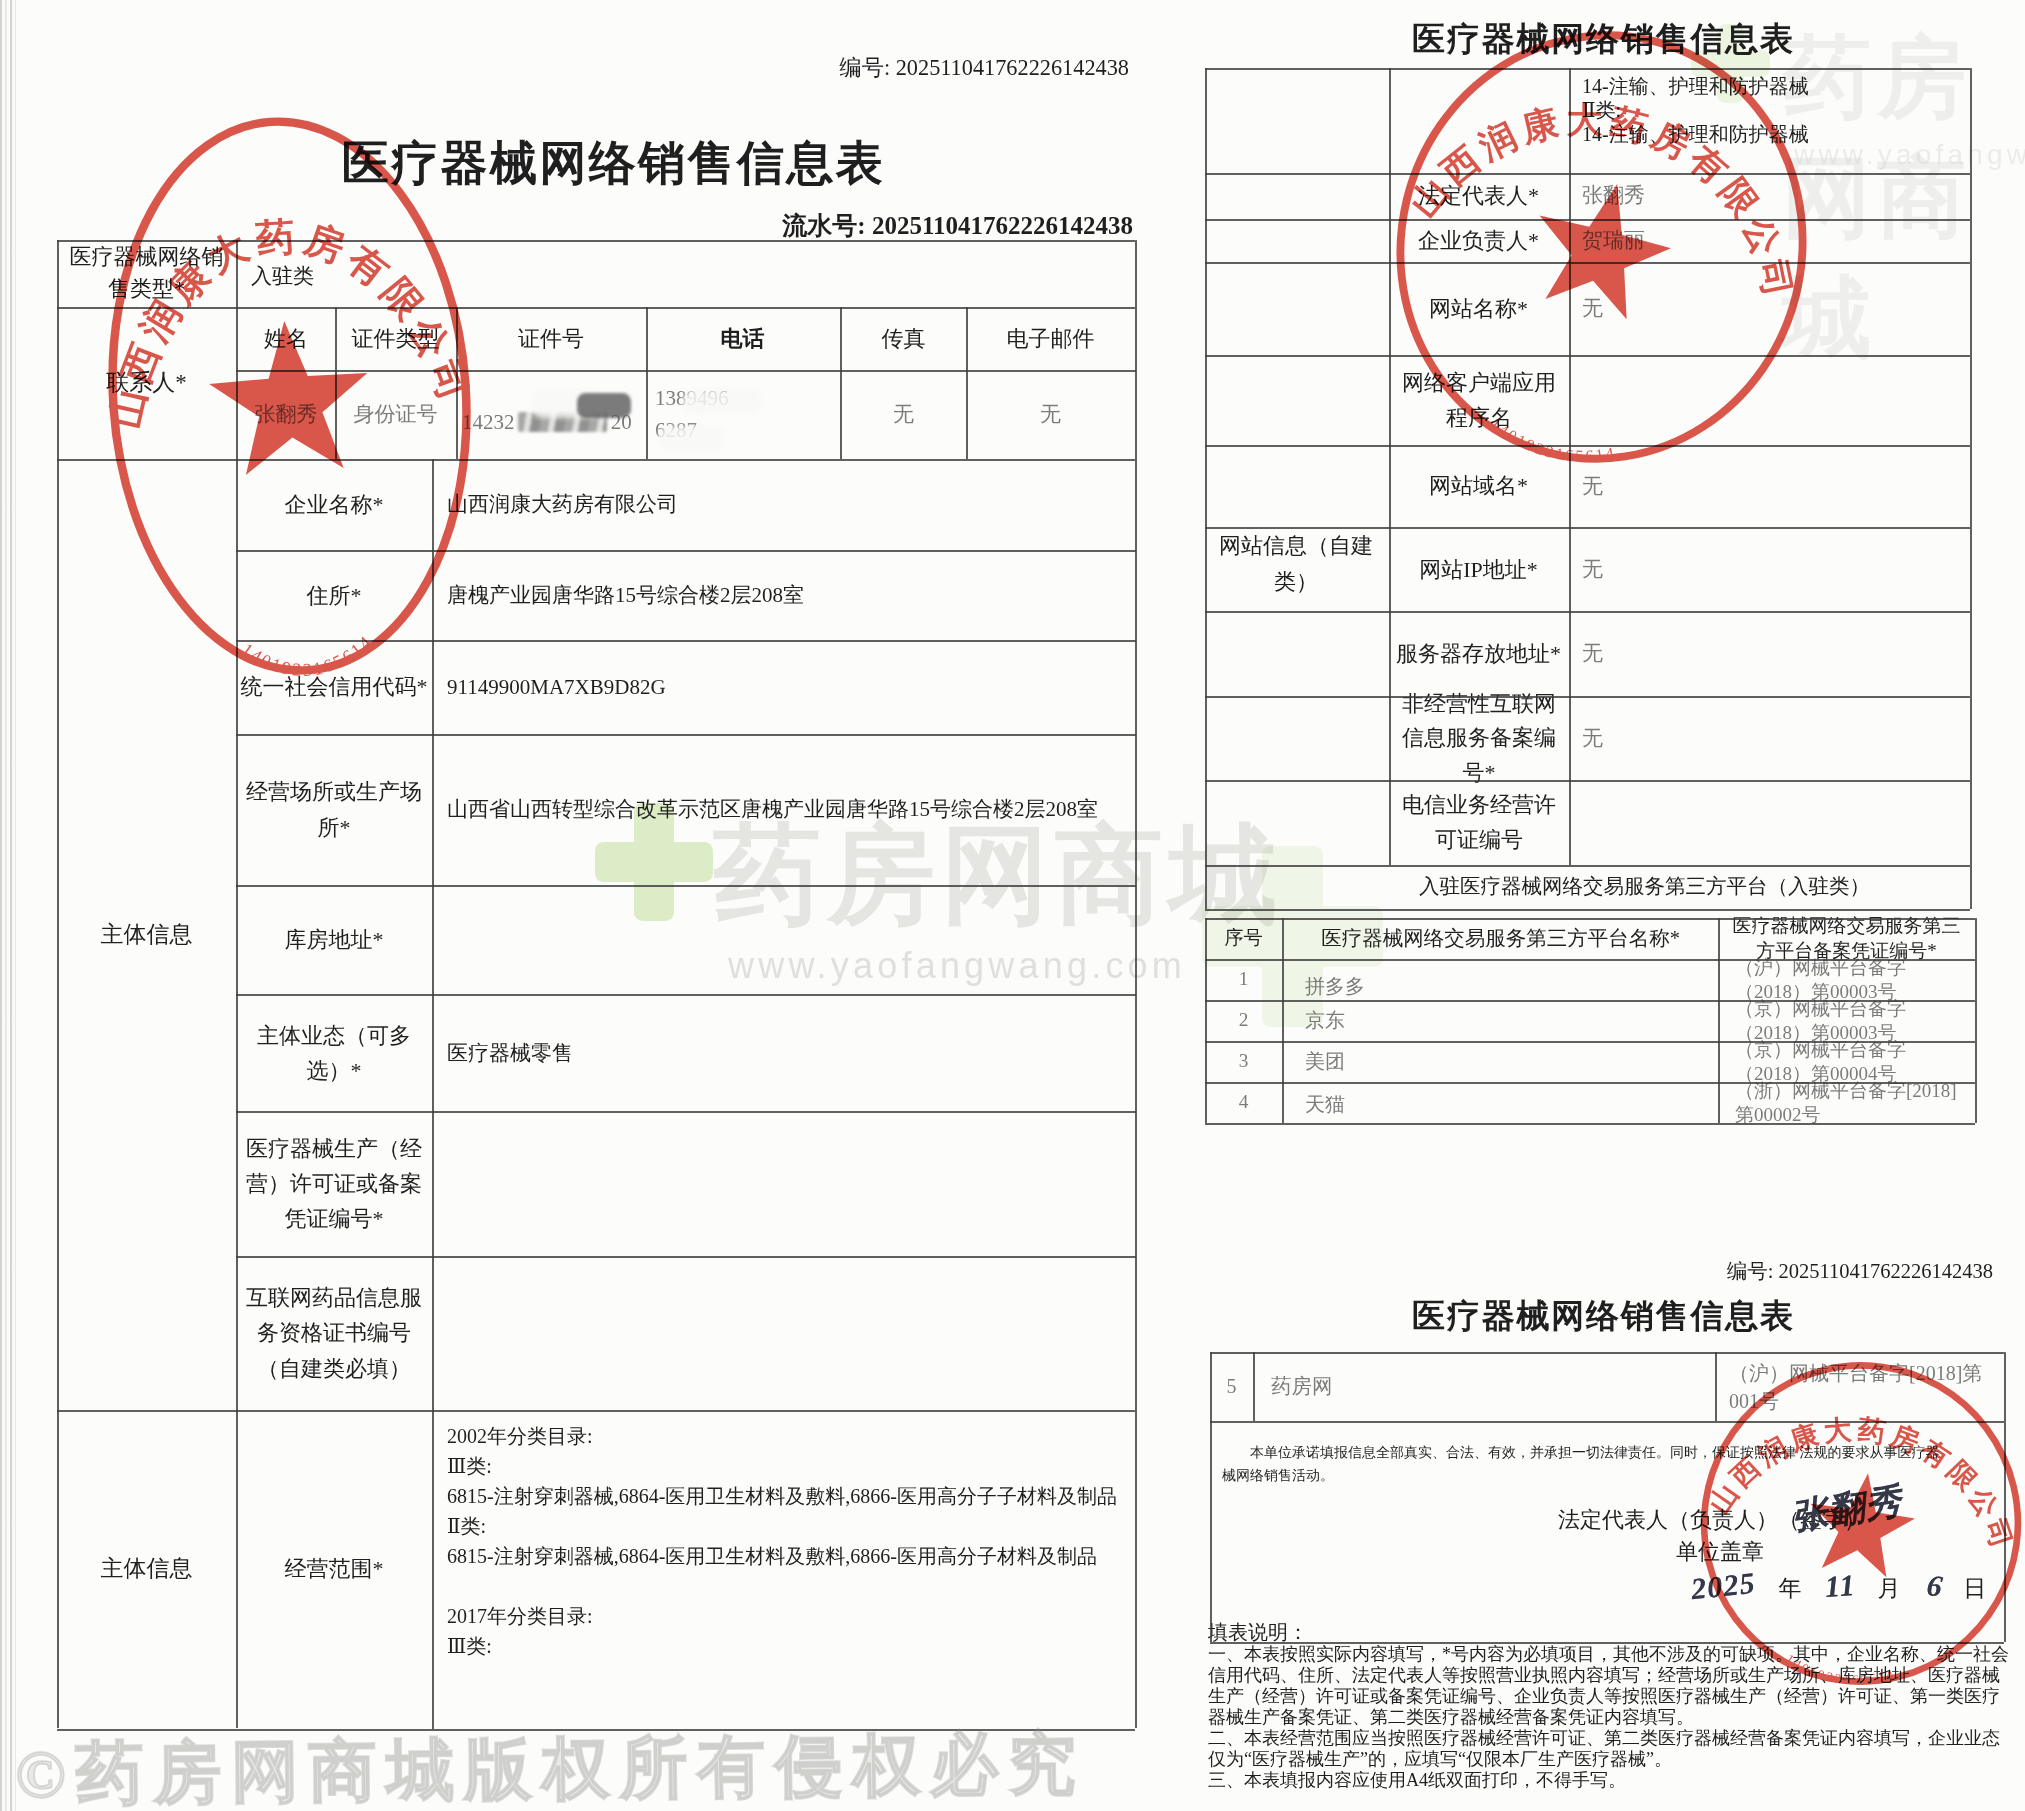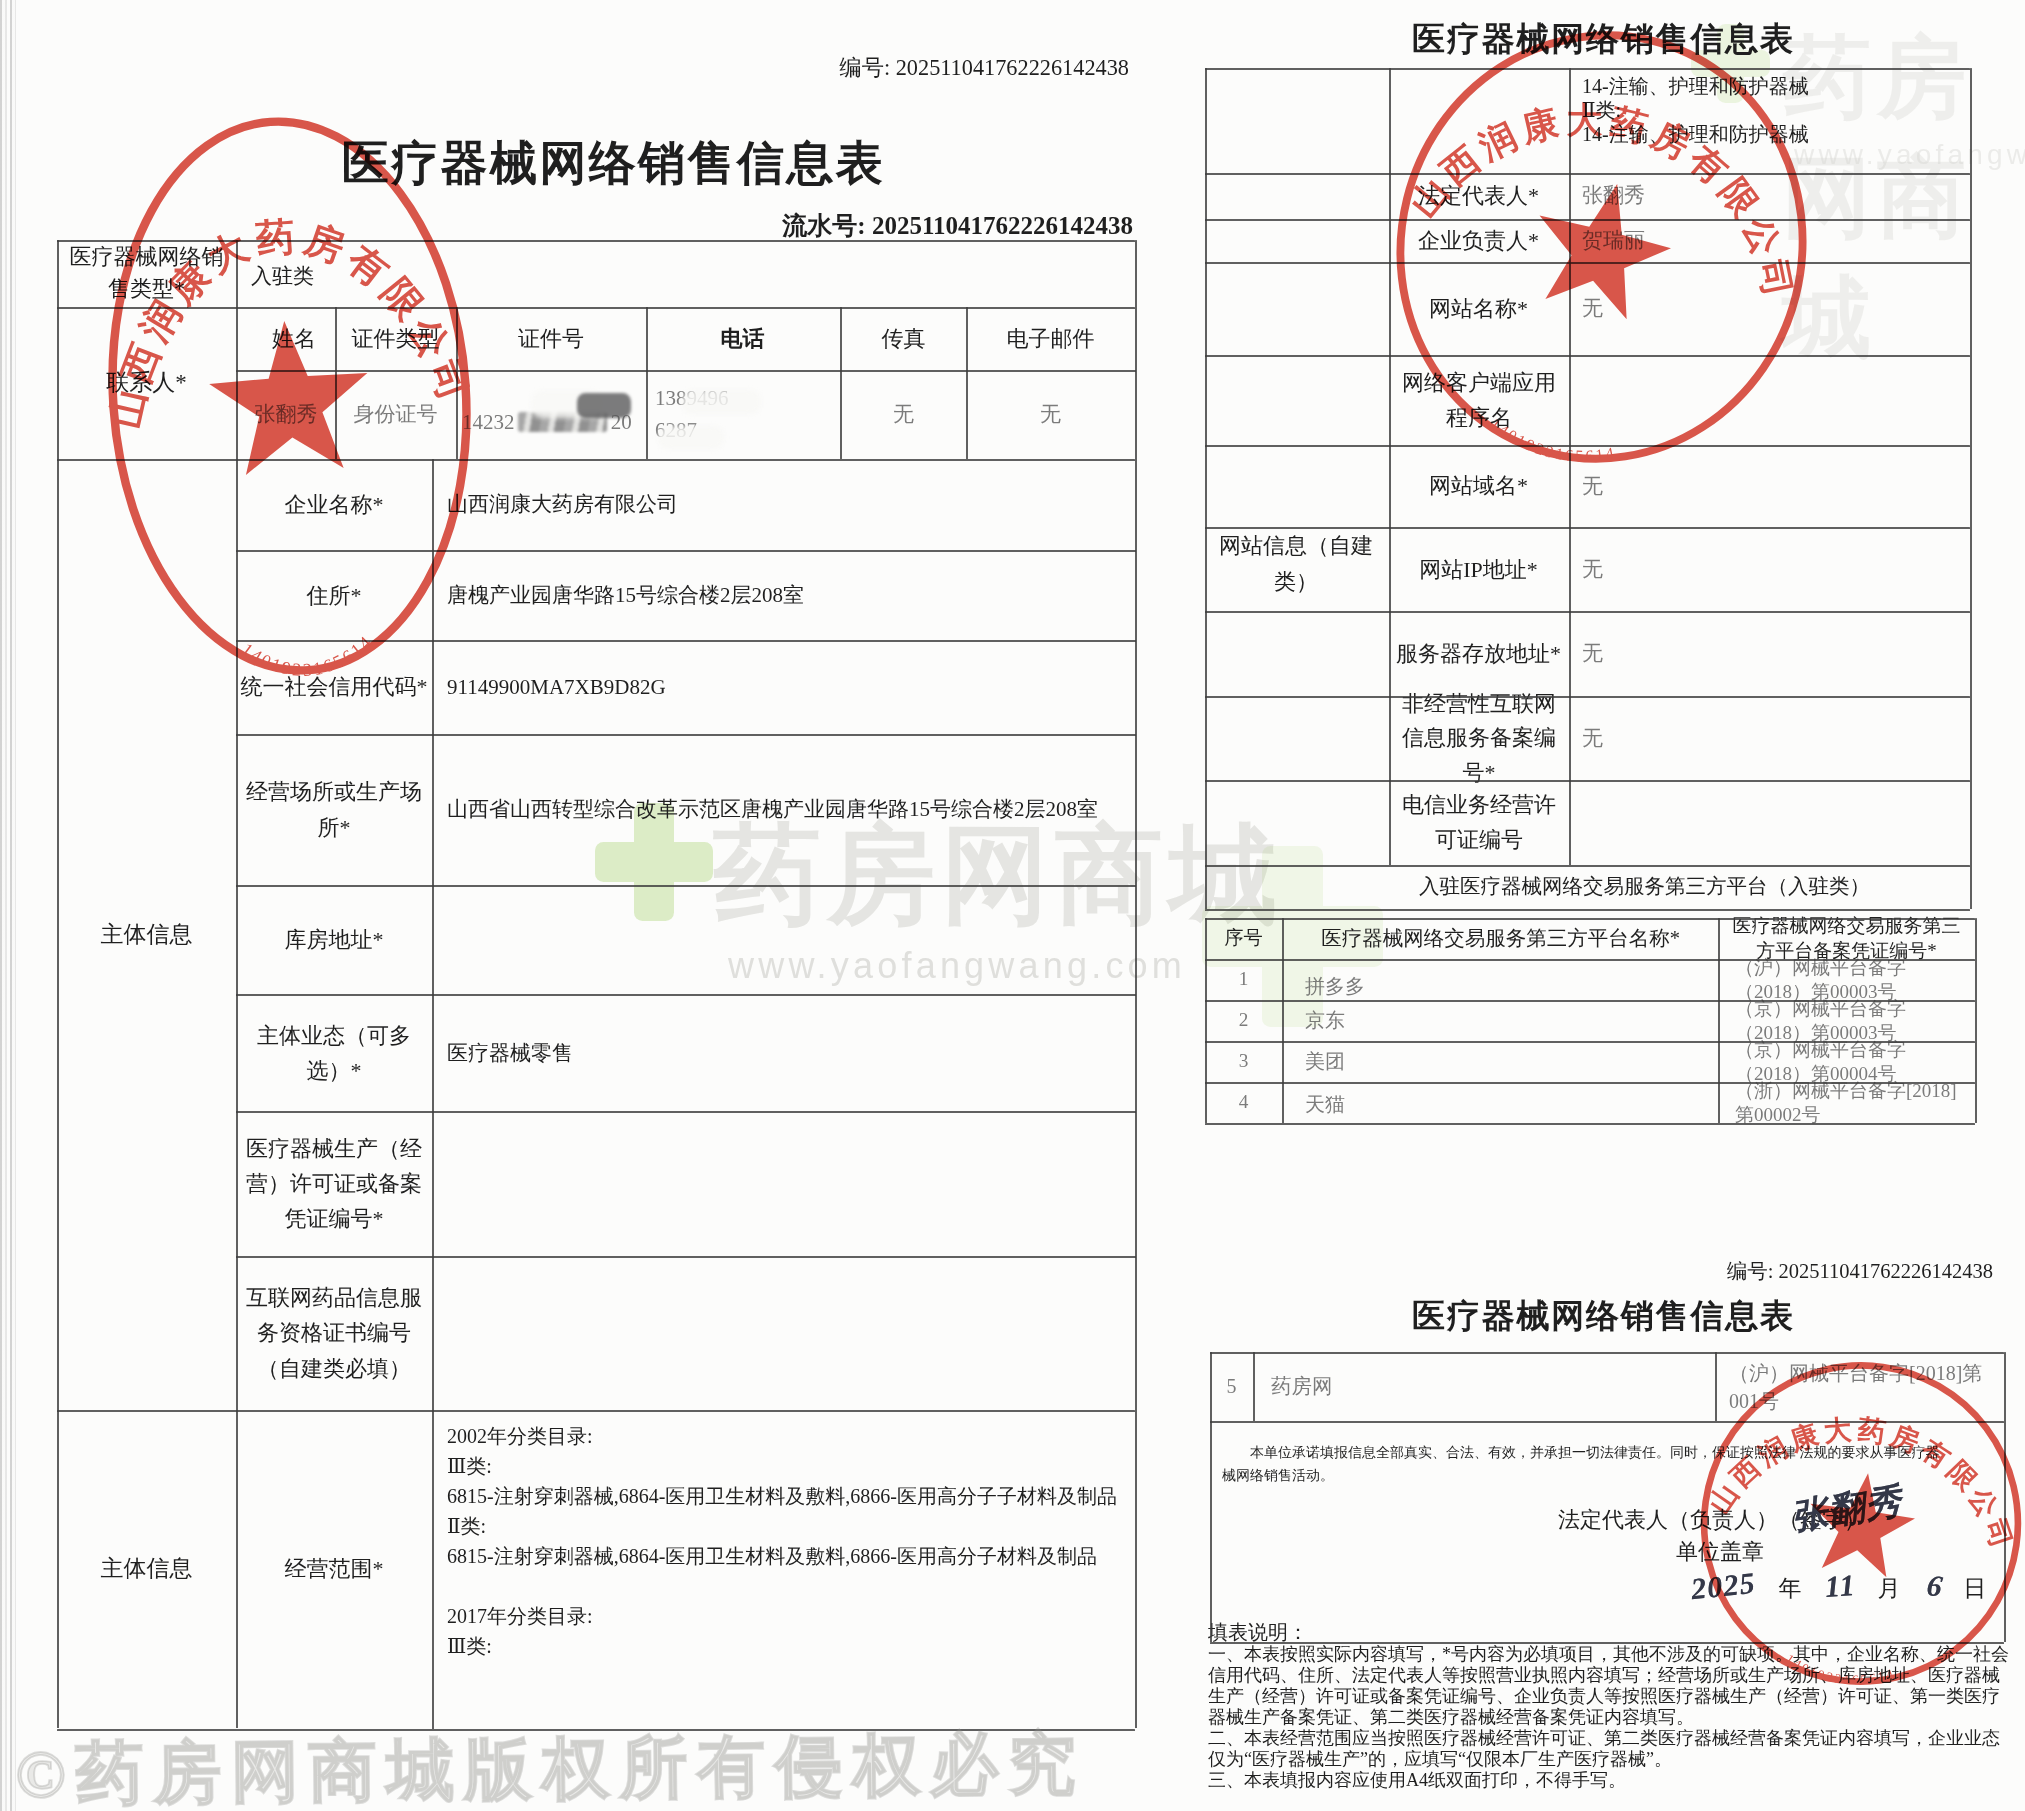--- a/index.html
+++ b/index.html
@@ -56,21 +56,21 @@
   </div>
   <div class="abs txt bold" style="left:254px;top:132px;width:719px;text-align:center;font-size:47px;letter-spacing:2.4px;">医疗器械网络销售信息表</div>
   <div class="abs txt bold" style="left:598px;top:209px;width:535px;text-align:right;font-size:25px;">
     <span>流水号: </span><span>202511041762226142438</span>
   </div>
 
   <div class="cell ctr txt" style="left:59px;top:240px;width:175px;height:66px;font-size:22px;line-height:1.45;">医疗器械网络销售类型*</div>
   <div class="cell lft txt" style="left:251px;top:245px;width:362px;height:62px;font-size:21px;">入驻类</div>
 
   <div class="cell ctr txt" style="left:59px;top:307px;width:175px;height:152px;font-size:23px;">联系人*</div>
-  <div class="cell ctr txt" style="left:236px;top:307px;width:100px;height:63px;font-size:22px;padding-left:8px;">姓名</div>
+  <div class="cell ctr txt" style="left:236px;top:307px;width:100px;height:63px;font-size:22px;">姓名</div>
   <div class="cell ctr txt" style="left:335px;top:307px;width:121px;height:63px;font-size:22px;">证件类型</div>
   <div class="cell ctr txt" style="left:456px;top:307px;width:190px;height:63px;font-size:22px;">证件号</div>
   <div class="cell ctr txt" style="left:646px;top:307px;width:193px;height:63px;font-size:22px;font-weight:bold;">电话</div>
   <div class="cell ctr txt" style="left:840px;top:307px;width:127px;height:63px;font-size:22px;">传真</div>
   <div class="cell ctr txt" style="left:966px;top:307px;width:169px;height:63px;font-size:22px;">电子邮件</div>
 
   <div class="cell ctr txt faded" style="left:236px;top:370px;width:100px;height:89px;font-size:21px;">张翻秀</div>
   <div class="cell ctr txt faded" style="left:335px;top:370px;width:121px;height:89px;font-size:21px;">身份证号</div>
   <div class="cell lft txt" style="left:462px;top:370px;width:181px;height:104px;font-size:21px;flex-wrap:wrap;">
     <span class="faded">14232</span>

